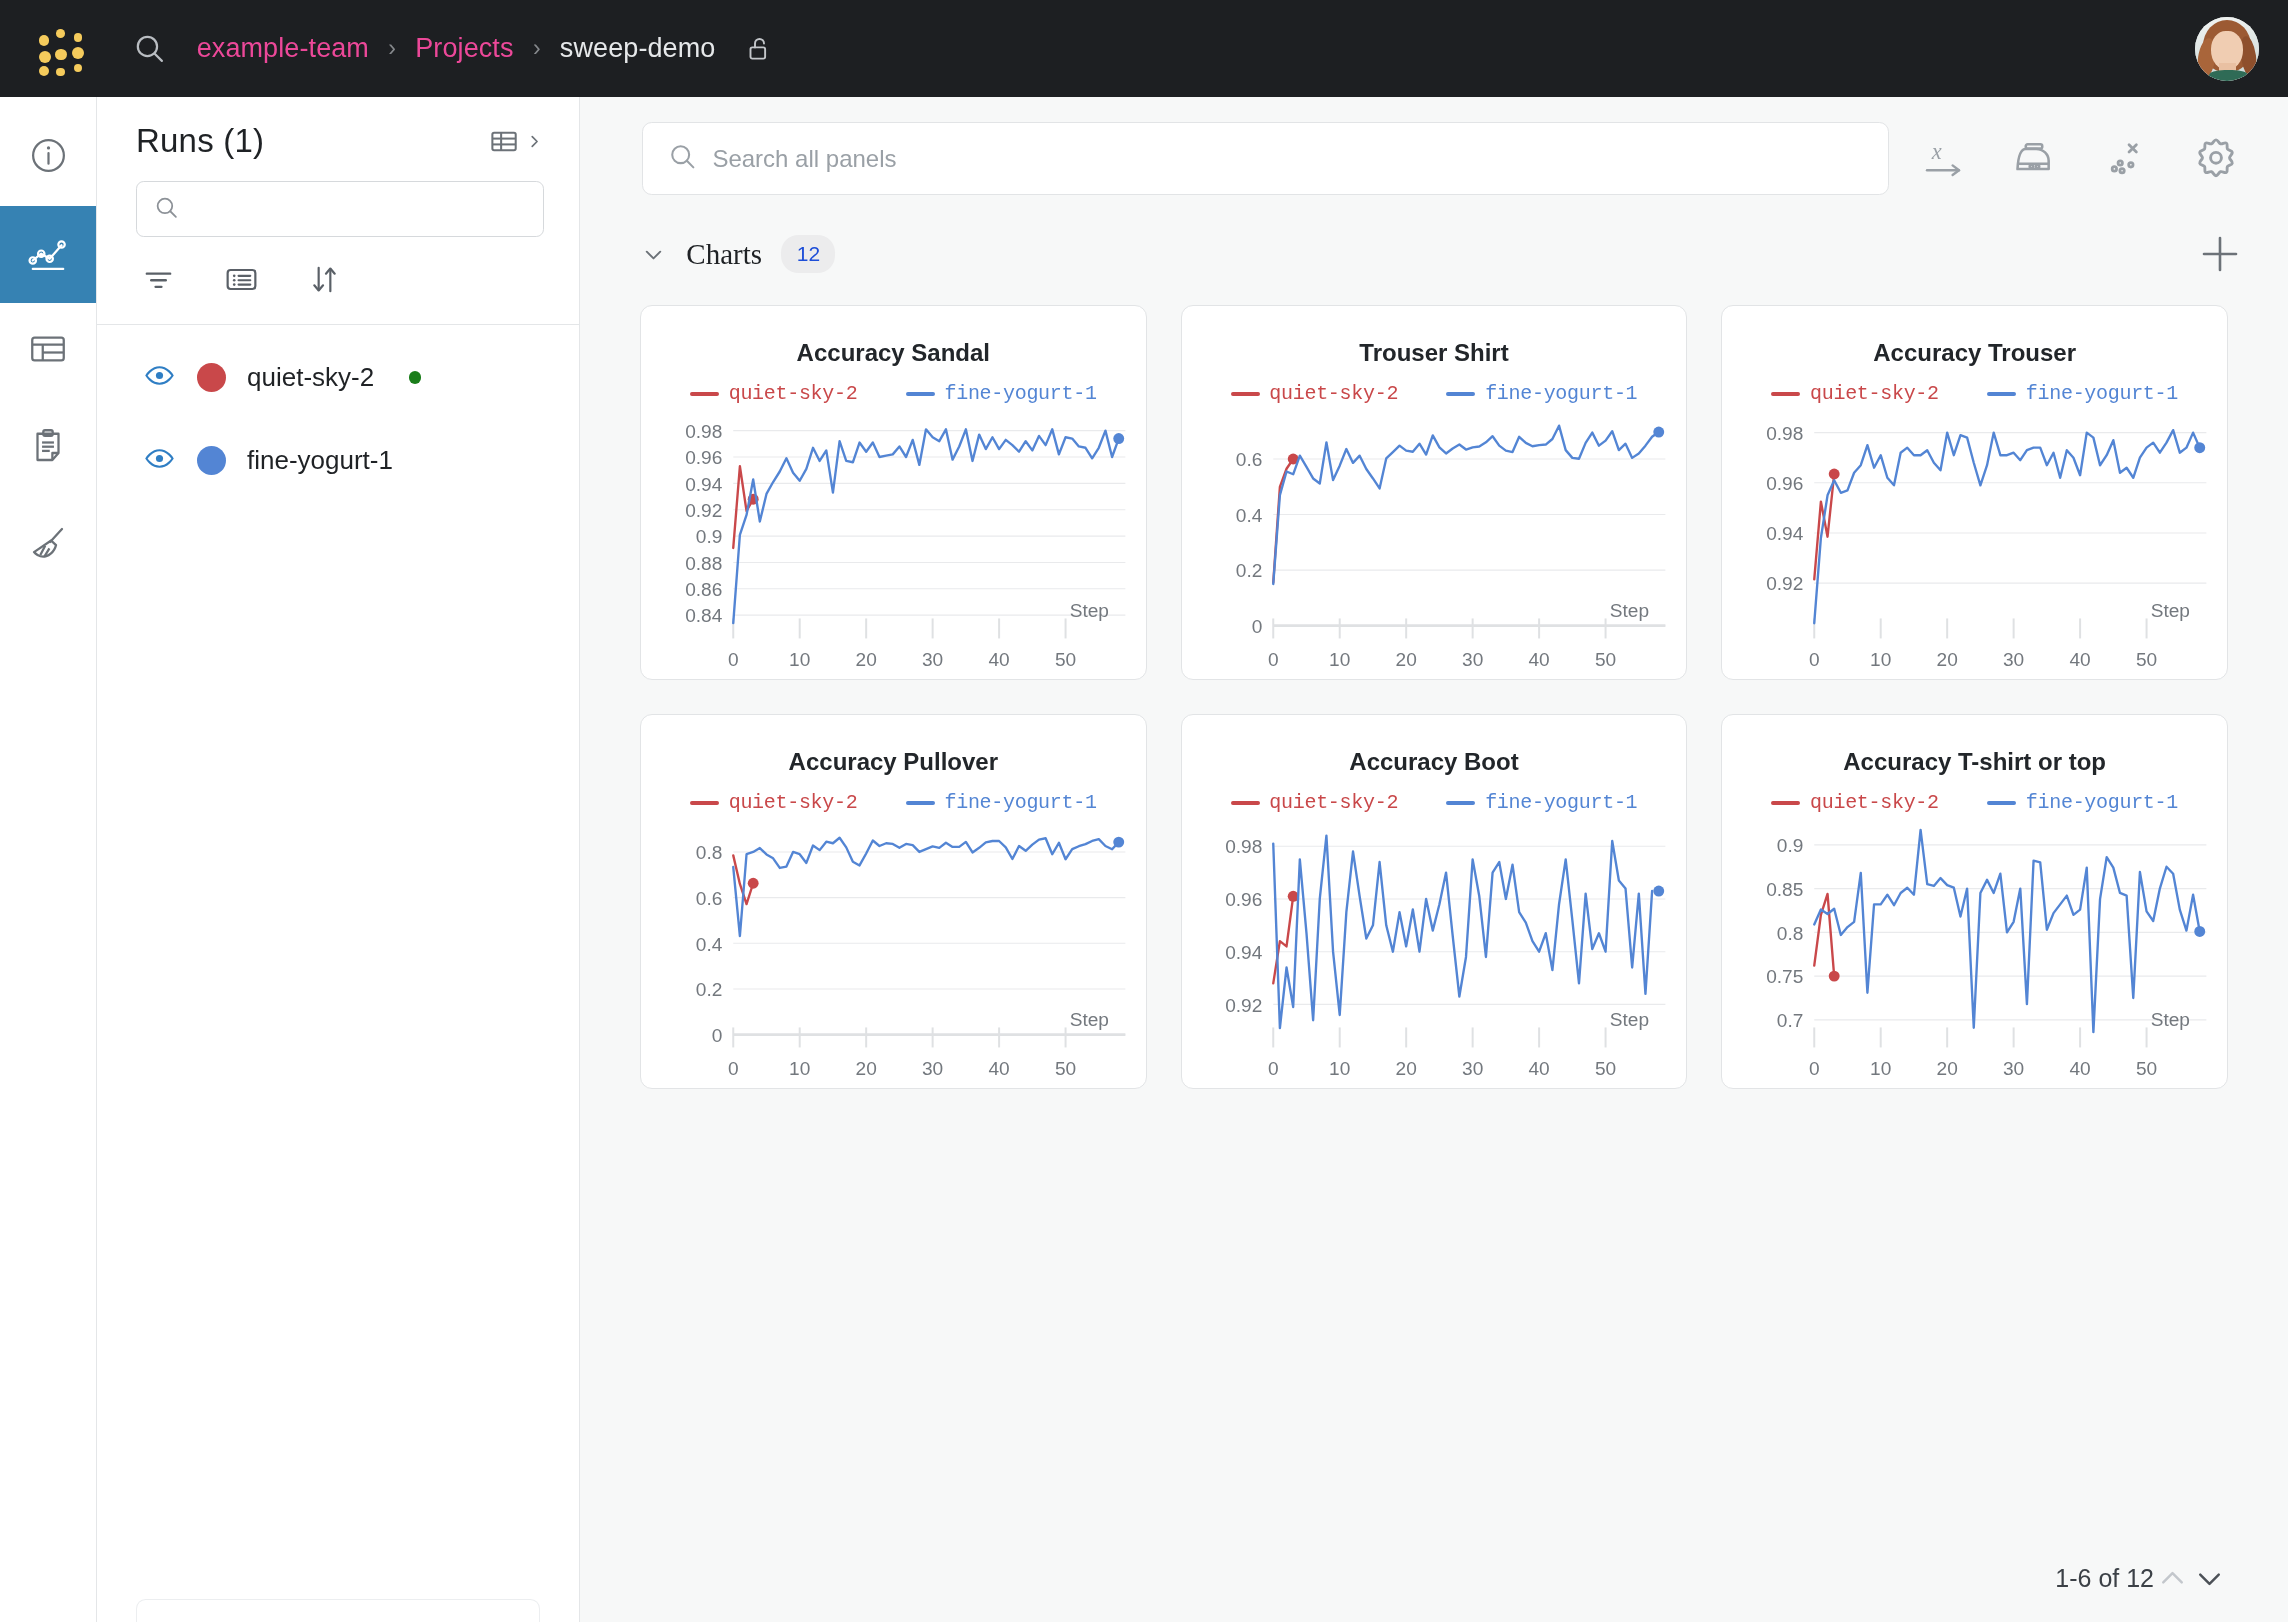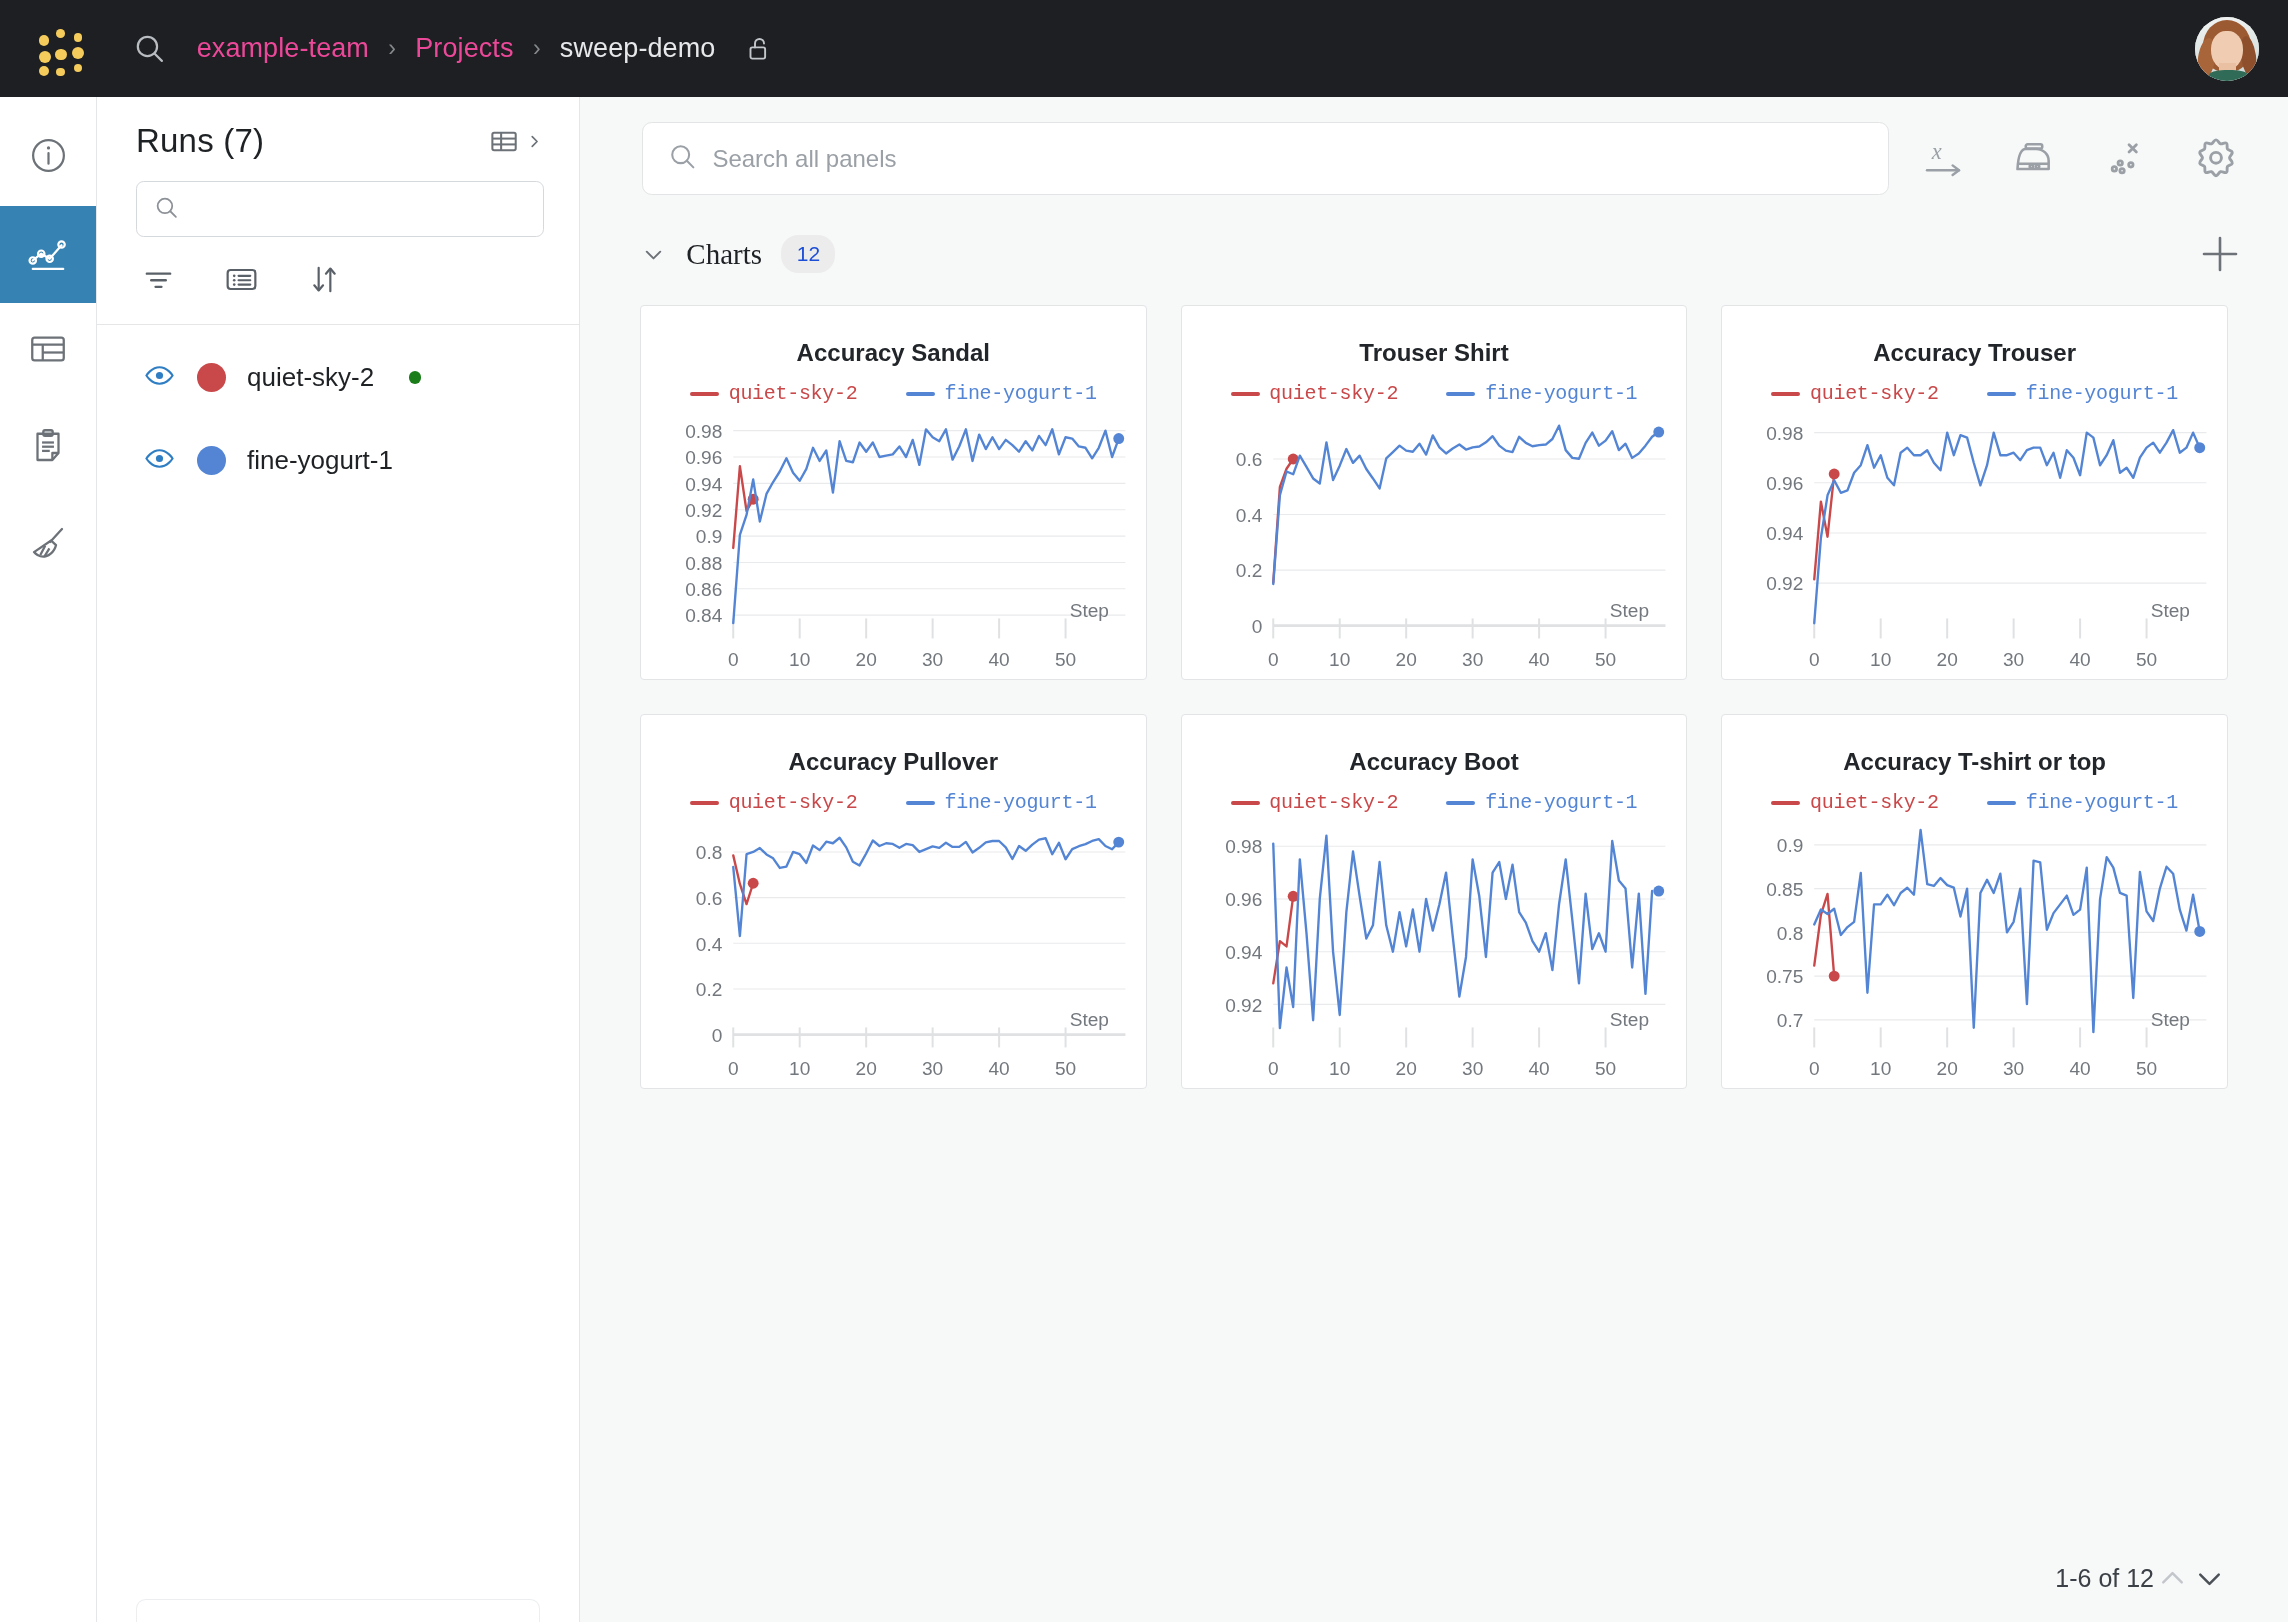--- a/index.html
+++ b/index.html
@@ -95,21 +95,21 @@
   .chev { cursor:pointer; display:flex; margin-right:19.3px; }
   .sectitle { font-size: 29px; color:#1f2225;font-family:Liberation Serif, serif; }
   .seccount { margin-left:19.3px; background:#ececed; color:#1d4ed8; font-size:21px; padding:6.8px 15.4px; border-radius:17.4px; }
   .secplus { margin-left:auto; cursor:pointer; display:flex; }
 
   .grid {
     display:grid; grid-template-columns: repeat(3, 1fr); gap: 34px;
     padding: 27px 60px 0 60px; flex:1; align-content:start;
   }
   .card {
-    background:#fff; border:1px solid #e2e4e6; border-radius:4px; height: 375px;
+    background:#fff; border:1px solid #e2e4e6; border-radius:12px; height: 375px;
     padding: 17.4px 13.5px 9.7px 13.5px; display:flex; flex-direction:column;
   }
   .cardtitle { text-align:center; font-size:24px; font-weight:bold; color:#22262a; margin-top: 15.4px; }
   .cardlegend {
     display:flex; align-items:center; justify-content:center; gap:9.7px; margin-top:15.4px;
     font-family:"Liberation Mono", monospace; font-size:20px;
   }
   .legdash { width:29px; height:3.9px; display:inline-block; border-radius:1.9px; }
   .leglabel { letter-spacing:-0.3px; }
   .legsep { width: 29px; }
@@ -222,21 +222,21 @@
             <line x1="20" y1="4" x2="13.2" y2="11.4" stroke-linecap="round"></line>
             <path d="M13.8 10.6 16.6 13.2 C16.6 13.2 15.6 18 11 19.5 C7 20.8 4 17.2 4 17.2 Z" stroke-linejoin="round"></path>
             <path d="M7.6 18.9 10.4 13.6 M10 19.6 12.8 15.1"></path>
           </svg>
         </span>
       </div>
     </div>
 
     <div class="runs">
       <div class="runshead">
-        <div class="runstitle">Runs (7)</div>
+        <div class="runstitle">Runs (1)</div>
         <div class="runsexpand">
           <svg width="35" height="35" viewBox="0 0 24 24" fill="none" stroke="#6c7278" stroke-width="1.4">
             <rect x="3" y="6" width="16" height="12" rx="1.2"></rect>
             <line x1="3" y1="10" x2="19" y2="10"></line>
             <line x1="3" y1="14" x2="19" y2="14"></line>
             <line x1="9" y1="6" x2="9" y2="18"></line>
           </svg>
           <svg width="19.3" height="29" viewBox="0 0 12 24" fill="none" stroke="#6c7278" stroke-width="1.4">
             <polyline points="4,8 8,12 4,16" stroke-linecap="round" stroke-linejoin="round"></polyline>
           </svg>

